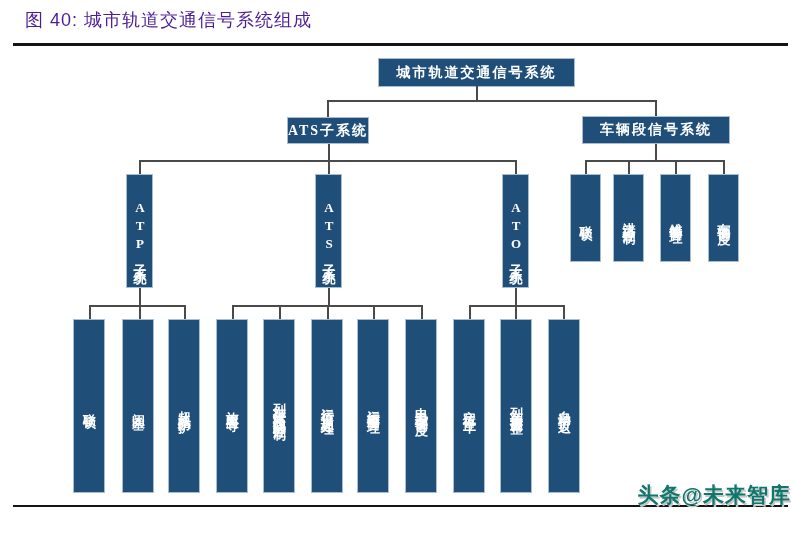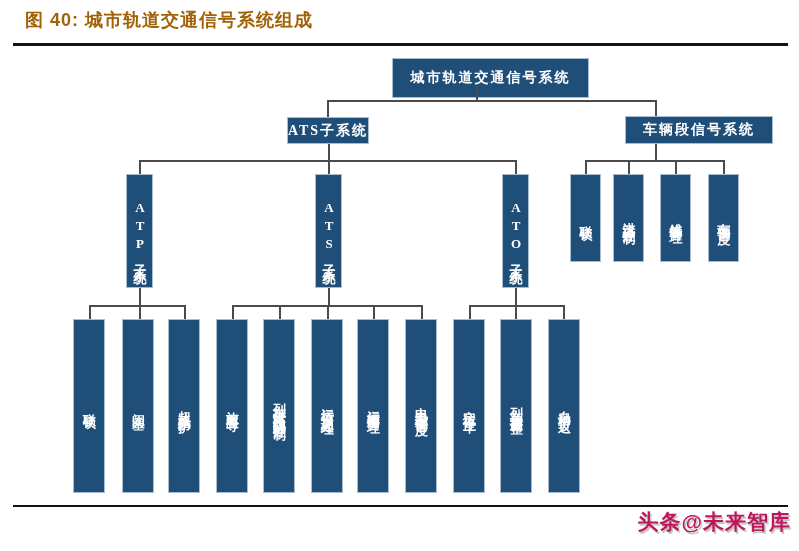--- a/index.html
+++ b/index.html
@@ -6,21 +6,21 @@
   body { font-family: "Liberation Serif", serif; }
   #stage {
     position: relative;
     width: 799px; height: 551px;
     background: #ffffff;
     overflow: hidden;
   }
   .fig-title {
     position: absolute; left: 25px; top: 8px;
     font-family: "Liberation Sans", sans-serif;
-    font-size: 18px; font-weight: bold; color: #a16207;
+    font-size: 18px; font-weight: normal; color: #4c1d95;
     letter-spacing: 1px; white-space: nowrap;
   }
   .rule {
     position: absolute; left: 13px; width: 775px; height: 3px;
     background: #141414;
   }
   .rule.top { top: 43px; }
   .rule.bottom { top: 505px; height: 2px; }
   .node {
     position: absolute;
@@ -43,44 +43,44 @@
   }
   .line { position: absolute; background: #4a4a4a; }
   .line.h { height: 1.5px; }
   .line.v { width: 1.5px; }
   .source-text {
     position: absolute; left: 26px; top: 514px;
     font-size: 15px; font-weight: 600; color: #1a1a1a;
     letter-spacing: 0.5px; white-space: nowrap;
   }
   .watermark {
-    position: absolute; right: 8px; top: 508px;
+    position: absolute; right: 8px; top: 481px;
     font-family: "Liberation Sans", sans-serif;
-    font-size: 21px; font-weight: bold; color: #be185d;
+    font-size: 21px; font-weight: bold; color: #0f766e;
     text-shadow: 1.5px 1.5px 0 #c6c6c6;
     letter-spacing: 1px; white-space: nowrap;
   }
 </style>
 </head>
 <body>
 
 <div id="stage">
 
   <div class="fig-title">图 40:  城市轨道交通信号系统组成</div>
   <div class="rule top"></div>
 
-  <div class="node" style="left:392px; top:58px; width:197px; height:40px;text-align:right;">城市轨道交通信号系统</div>
+  <div class="node" style="left:378px; top:58px; width:197px; height:29px;text-align:right;">城市轨道交通信号系统</div>
 
   <div class="line v" style="left:476px; top:86px;  height:14px;"></div>
   <div class="line h" style="left:327px; top:100px; width:330px;"></div>
   <div class="line v" style="left:327px; top:100px; height:17px;"></div>
   <div class="line v" style="left:655px; top:100px; height:16px;"></div>
 
   <div class="node" style="left:287px; top:117px; width:82px; height:27px;">ATS子系统</div>
-  <div class="node" style="left:582px; top:116px; width:148px; height:28px;margin-left:43px;">车辆段信号系统</div>
+  <div class="node" style="left:582px; top:116px; width:148px; height:28px;">车辆段信号系统</div>
 
   <div class="line v" style="left:328px; top:144px; height:16px;"></div>
   <div class="line h" style="left:139px; top:160px; width:378px;"></div>
   <div class="line v" style="left:139px; top:160px; height:14px;"></div>
   <div class="line v" style="left:328px; top:160px; height:14px;"></div>
   <div class="line v" style="left:515px; top:160px; height:14px;"></div>
 
   <div class="line v" style="left:655px; top:144px; height:16px;"></div>
   <div class="line h" style="left:585px; top:160px; width:139px;"></div>
   <div class="line v" style="left:585px; top:160px; height:14px;"></div>

